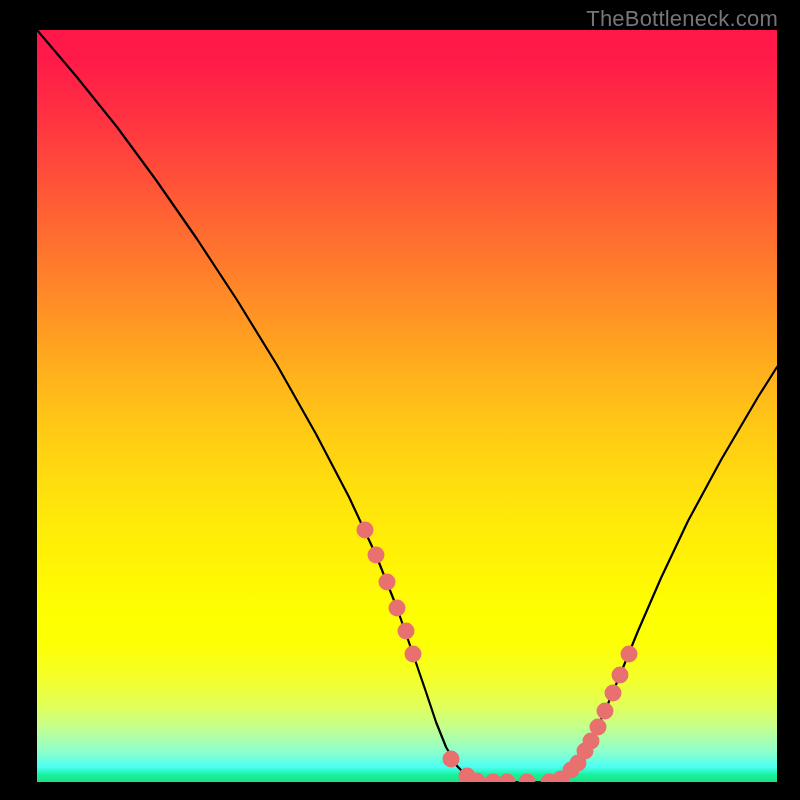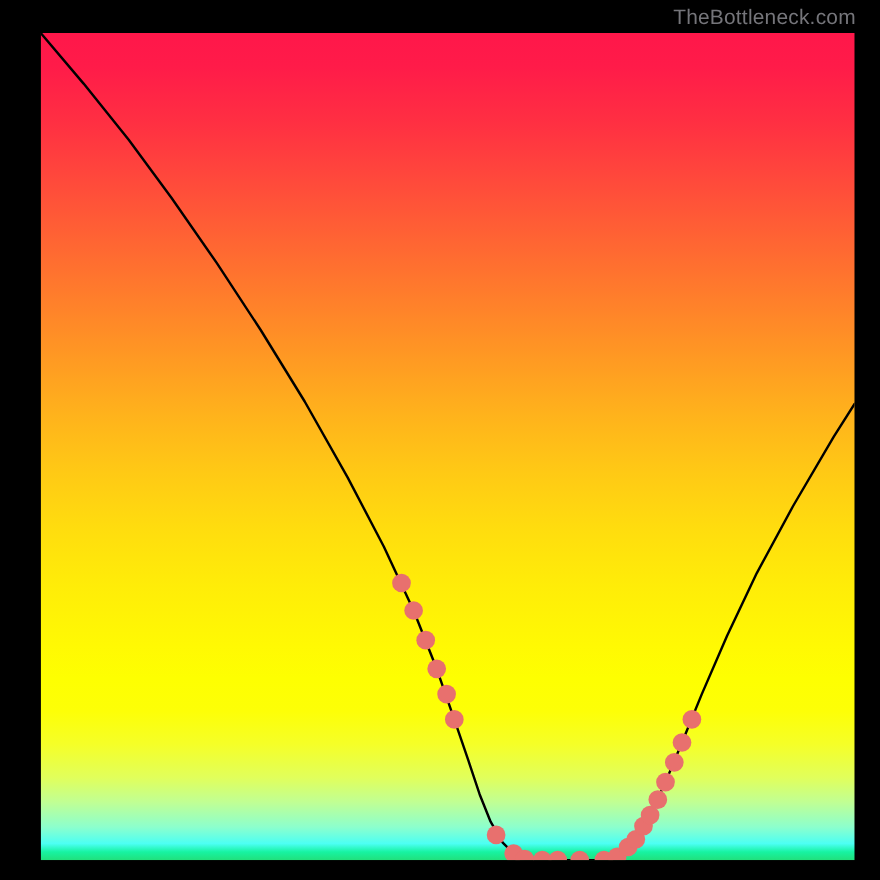--- a/index.html
+++ b/index.html
@@ -61,21 +61,21 @@
     left: 0;
     top: 0;
     width: 740px;
     height: 752px;
   }
   .watermark {
     position: absolute;
     top: 6px;
     right: 22px;
     font-family: Arial, Helvetica, sans-serif;
-    font-size: 19px;
+    font-size: 22px;
     font-weight: 400;
     color: #75757a;
     letter-spacing: 0.2px;
   }
 </style>
 </head>
 <body>
 
 <div class="frame">
   <div class="plot-area">

